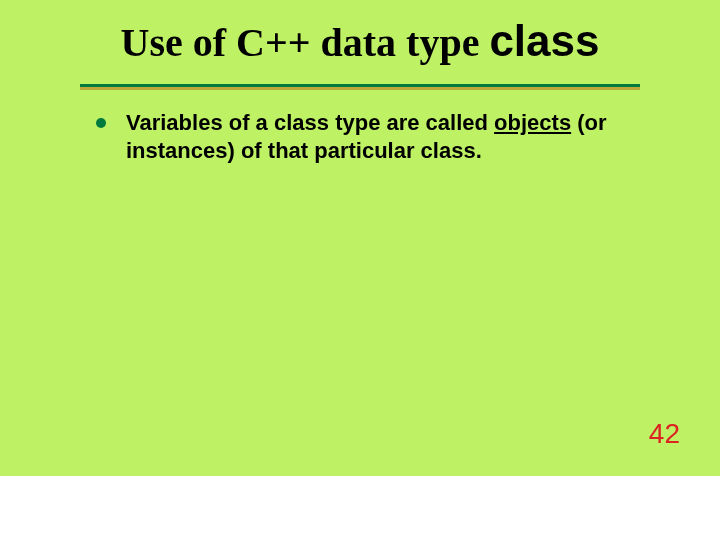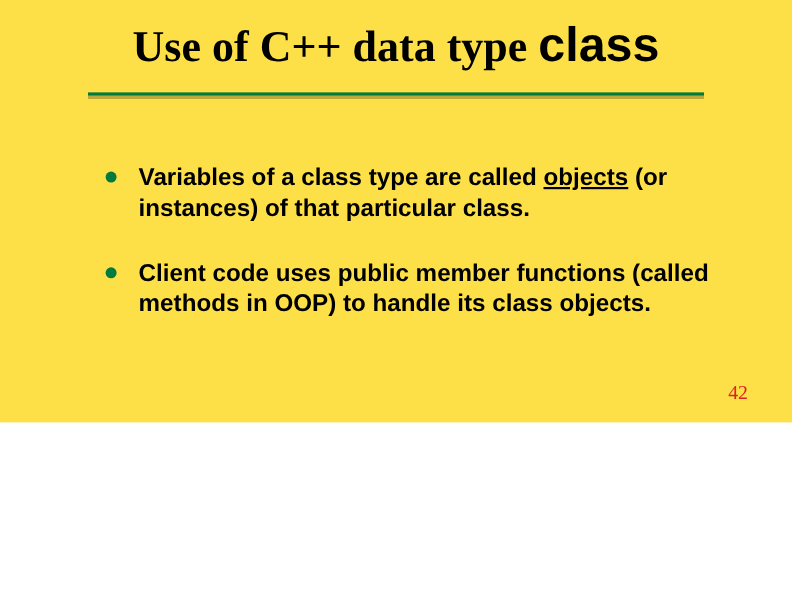--- a/index.html
+++ b/index.html
@@ -4,22 +4,22 @@
 <style>
   html, body {
     margin: 0;
     padding: 0;
     width: 720px;
     height: 540px;
     overflow: hidden;
   }
   .slide {
     width: 720px;
-    height: 384px;
-    background: #fde047;
+    height: 476px;
+    background: #bef264;
     position: relative;
     font-family: Arial, Helvetica, sans-serif;
     color: #000;
     box-sizing: border-box;
   }
   .title {
     text-align: center;
     padding-top: 18px;
     font-family: "Times New Roman", Times, serif;
     font-weight: bold;
@@ -32,21 +32,20 @@
   }
   .rule {
     margin: 20px auto 0;
     width: 560px;
     height: 0;
     border-top: 3px solid #007a3d;
     box-shadow: 0 3px 0 #bca93a;
   }
   .content {
     padding: 22px 64px 0 96px;
-    margin-top: 38px;
   }
   ul.bullets {
     list-style: none;
     margin: 0;
     padding: 0;
   }
   ul.bullets > li {
     position: relative;
     padding-left: 30px;
     margin-bottom: 30px;
@@ -62,39 +61,38 @@
     top: 9px;
     width: 10px;
     height: 10px;
     background: #007a3d;
     border-radius: 50%;
   }
   .u { text-decoration: underline; }
   .pagenum {
     position: absolute;
     right: 40px;
-    bottom: 16px;
-    font-family: Liberation Serif, serif;
-    font-size: 18px;
+    bottom: 26px;
+    font-family: Liberation Sans, sans-serif;
+    font-size: 28px;
     color: #d22;
   }
 </style>
 </head>
 <body>
 
 <div class="slide">
 
   <div class="title">
     <span>Use of C++ data type </span><span class="code">class</span>
   </div>
 
   <div class="rule"></div>
 
   <div class="content">
     <ul class="bullets">
       <li><span>Variables of a class type are called </span><span class="u">objects</span><span> (or instances) of that particular class.</span></li>
-      <li><span>Client code uses public member functions (called methods in OOP) to handle its class objects.</span></li>
     </ul>
   </div>
 
   <div class="pagenum">42</div>
 
 </div>
 
 </body></html>

